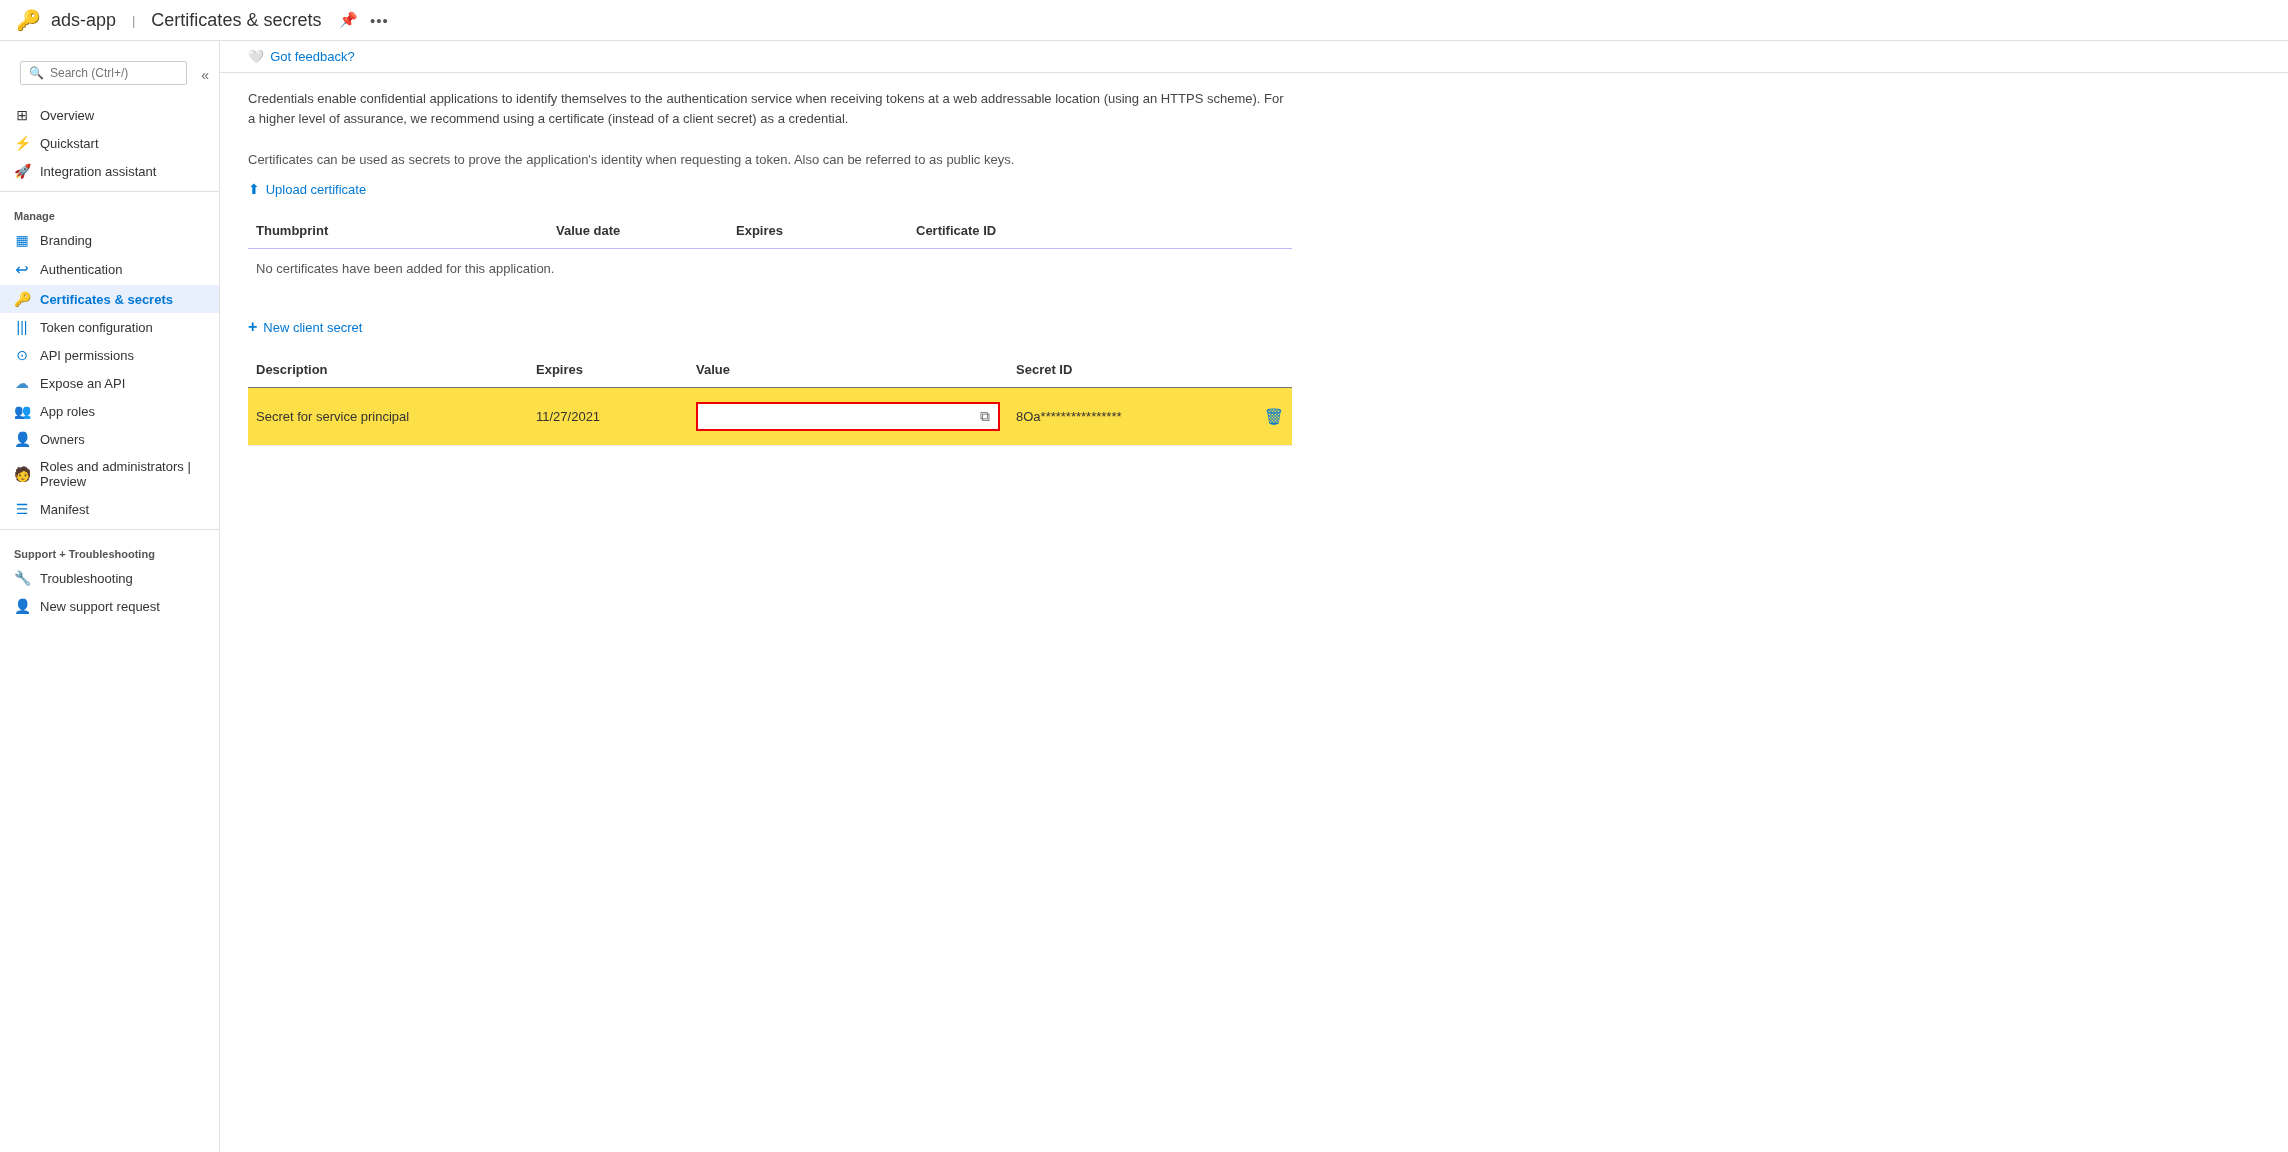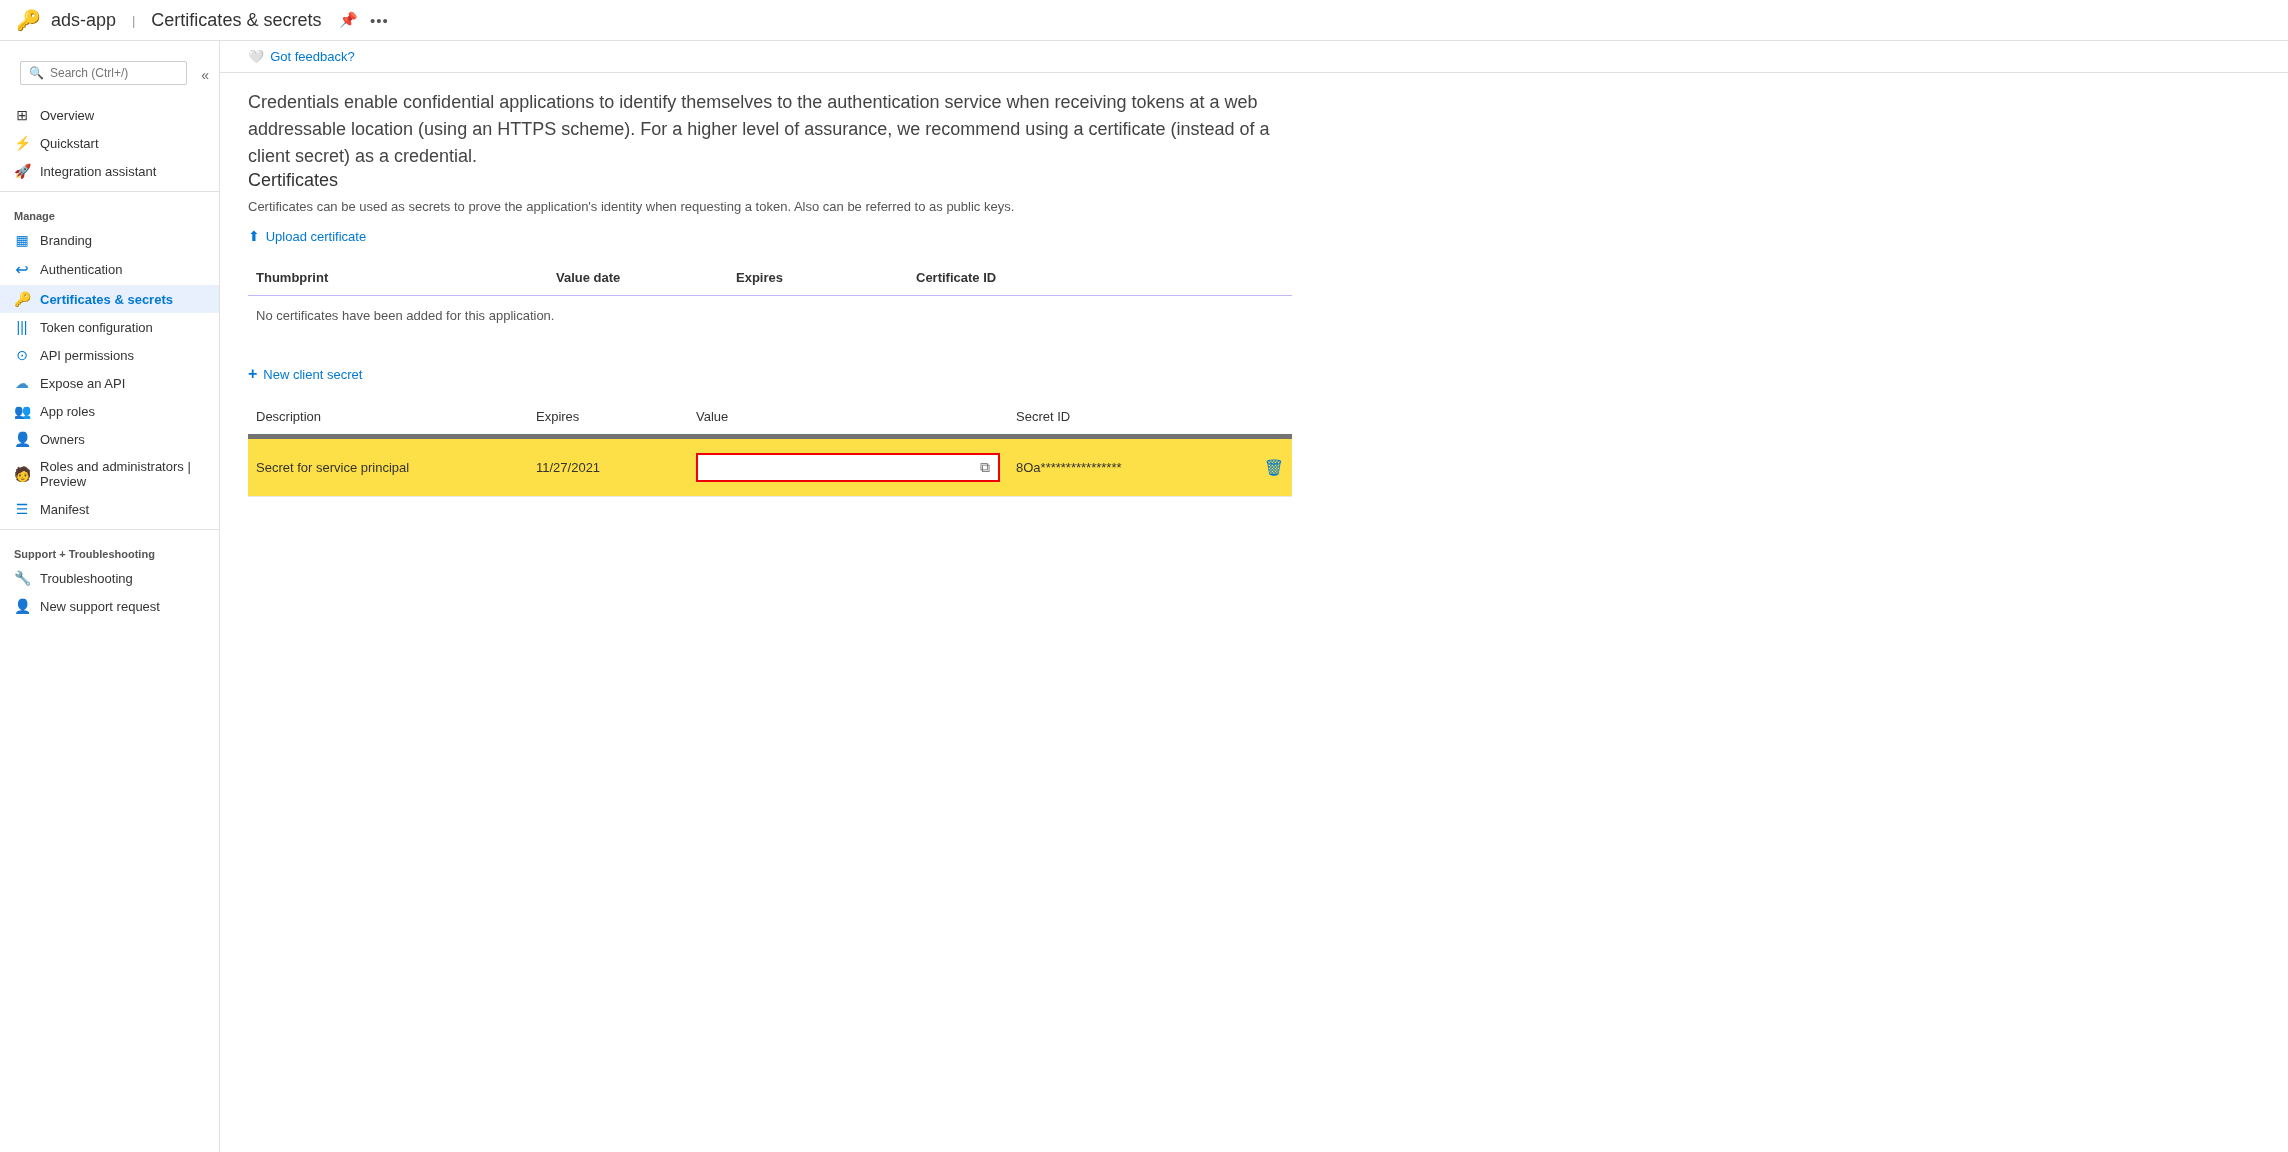--- a/index.html
+++ b/index.html
@@ -29,39 +29,39 @@
     .sidebar-section-label { font-size: 11px; font-weight: 700; color: #555; padding: 12px 14px 4px 14px; text-transform: none; }
     .sidebar-divider { border: none; border-top: 1px solid #e0e0e0; margin: 6px 0; }
 
     
     .content { flex: 1; overflow-y: auto; padding: 0; }
     .content-inner { padding: 16px 28px; max-width: 1100px; }
 
     .feedback-bar { display: flex; align-items: center; gap: 6px; padding: 8px 28px; border-bottom: 1px solid #e0e0e0; color: #0078d4; font-size: 13px; cursor: pointer; }
     .feedback-bar .heart-icon { color: #0078d4; }
 
-    .description-text { font-size: 18px; color: #444; line-height: 1.5; }
+    .description-text { font-size: 13px; color: #444; line-height: 1.5; margin-bottom: 24px; }
 
     .section-title { font-size: 18px; font-weight: 400; color: #333; margin-bottom: 8px; }
     .section-desc { font-size: 13px; color: #555; margin-bottom: 14px; }
 
     .upload-btn { display: flex; align-items: center; gap: 6px; color: #0078d4; cursor: pointer; font-size: 13px; margin-bottom: 16px; }
     .upload-btn .upload-icon { font-size: 14px; }
 
     .table-header { display: grid; grid-template-columns: 300px 180px 180px 1fr; padding: 6px 0; border-bottom: 1px solid #c4b5fd; font-weight: 600; font-size: 13px; color: #333; }
     .table-header .col { padding: 4px 8px; }
 
     .empty-row { font-size: 13px; color: #555; padding: 12px 8px; }
 
     .client-secrets-section { margin-top: 30px; }
 
     .new-secret-btn { display: flex; align-items: center; gap: 6px; color: #0078d4; cursor: pointer; font-size: 13px; margin-bottom: 16px; }
     .new-secret-btn .plus-icon { font-size: 16px; font-weight: 600; }
 
-    .secrets-table-header { display: grid; grid-template-columns: 280px 160px 320px 1fr; padding: 6px 0; border-bottom: 5px solid #737373; font-weight: 400; font-size: 13px; color: #333; }
+    .secrets-table-header { display: grid; grid-template-columns: 280px 160px 320px 1fr; padding: 6px 0; border-bottom: 1px solid #737373; font-weight: 700; font-size: 13px; color: #333; }
     .secrets-table-header .col { padding: 4px 8px; }
 
     .secrets-table-row { display: grid; grid-template-columns: 280px 160px 320px 1fr; padding: 0; border-bottom: 1px solid #e8e8e8; align-items: center; background: #fde047; }
     .secrets-table-row .col { padding: 10px 8px; font-size: 13px; color: #333; }
 
     .value-cell { display: flex; align-items: center; border: 2px solid #e00; background: #fff; padding: 4px 8px; margin: 4px 0; }
     .value-cell-inner { flex: 1; }
     .copy-icon { color: #666; cursor: pointer; font-size: 14px; margin-left: 4px; }
 
     .delete-icon { color: #0078d4; cursor: pointer; font-size: 16px; }
@@ -166,21 +166,20 @@
     <div class="feedback-bar">
       <span class="heart-icon">🤍</span>
       <span>Got feedback?</span>
     </div>
 
     <div class="content-inner">
 
       <p class="description-text">Credentials enable confidential applications to identify themselves to the authentication service when receiving tokens at a web addressable location (using an HTTPS scheme). For a higher level of assurance, we recommend using a certificate (instead of a client secret) as a credential.</p>
 
       <div>
-        <h2 class="section-title">Certificates</h2>
         <p class="section-desc">Certificates can be used as secrets to prove the application's identity when requesting a token. Also can be referred to as public keys.</p>
 
         <div class="upload-btn">
           <span class="upload-icon">⬆</span>
           <span>Upload certificate</span>
         </div>
 
         <div class="table-header">
           <div class="col">Thumbprint</div>
           <div class="col">Value date</div>

